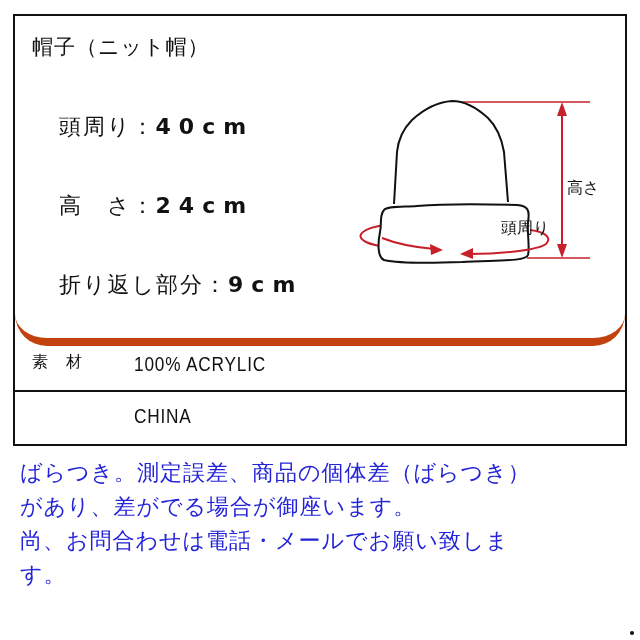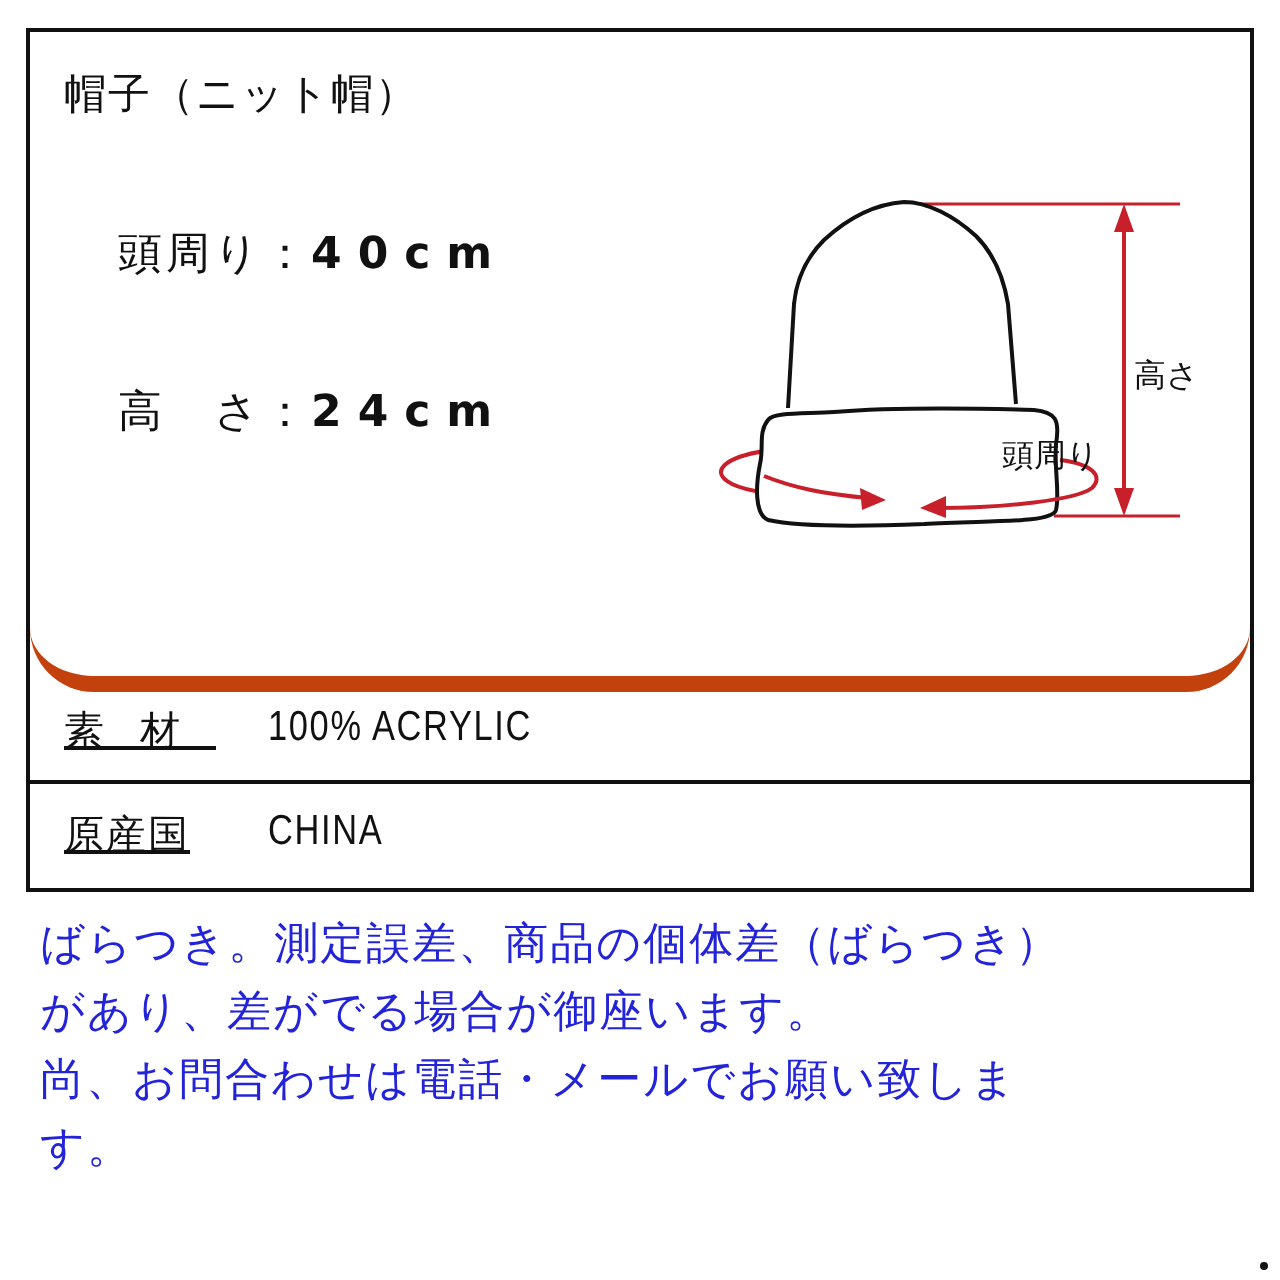--- a/index.html
+++ b/index.html
@@ -81,24 +81,23 @@
       border-bottom: 2px solid #111111;
     }
     .row-origin {
       top: 376px;
       height: 52px;
     }
     .row-label {
       position: absolute;
       left: 17px;
       top: 12px;
-      font-size: 20px;
+      font-size: 16px;
       white-space: nowrap;
       letter-spacing: 1px;
-      text-decoration: underline;
     }
     .row-label.spread {
       letter-spacing: 18px;
     }
     .row-value {
       position: absolute;
       left: 119px;
       top: 12px;
       font-family: "Liberation Sans Narrow", "Liberation Sans", sans-serif;
       font-size: 21px;
@@ -137,20 +136,23 @@
 <div class="spec-box">
   <div class="spec-main">
     <div class="product-title">帽子（ニット帽）</div>
 
     <div class="measure m1">
       <span>頭周り：</span><span class="val">40cm</span>
     </div>
     <div class="measure m2">
       <span>高　さ：</span><span class="val">24cm</span>
     </div>
+    <div class="measure m3">
+      <span>折り返し部分：</span><span class="val">9cm</span>
+    </div>
 
     <div class="diagram">
       <svg width="270" height="190" viewBox="0 0 270 190">
 
         <line x1="108" y1="10" x2="248" y2="10" stroke="#c8202a" stroke-width="1.5"></line>
         <line x1="185" y1="166" x2="248" y2="166" stroke="#c8202a" stroke-width="1.5"></line>
 
         <line x1="220" y1="16" x2="220" y2="160" stroke="#c8202a" stroke-width="2"></line>
         <polygon points="220,10 215,24 225,24" fill="#c8202a"></polygon>
         <polygon points="220,166 215,152 225,152" fill="#c8202a"></polygon>
@@ -171,21 +173,20 @@
       <div class="diagram-label lbl-head">頭周り</div>
     </div>
   </div>
 
   <div class="row row-material">
     <div class="row-label spread">素材</div>
     <div class="row-value">100% ACRYLIC</div>
   </div>
 
   <div class="row row-origin">
-    <div class="row-label">原産国</div>
     <div class="row-value">CHINA</div>
   </div>
 </div>
 
 <div class="note">
   <span class="note-line">ばらつき。測定誤差、商品の個体差（ばらつき）</span>
   <span class="note-line">があり、差がでる場合が御座います。</span>
   <span class="note-line">尚、お問合わせは電話・メールでお願い致しま</span>
   <span class="note-line">す。</span>
 </div>

